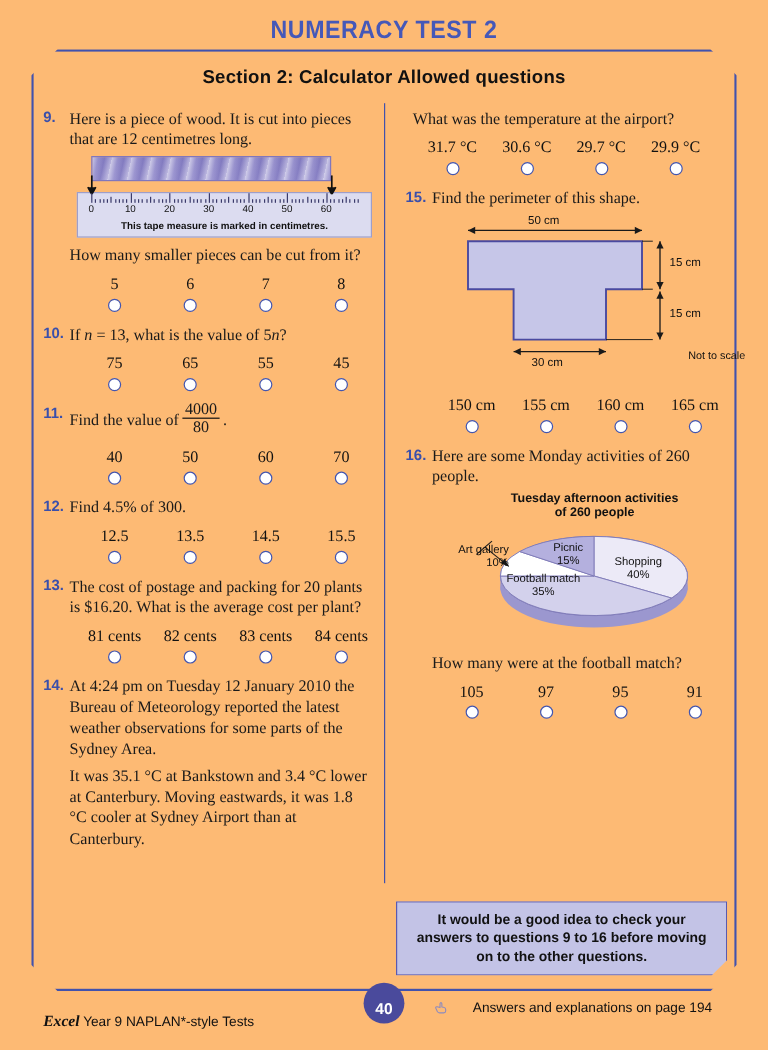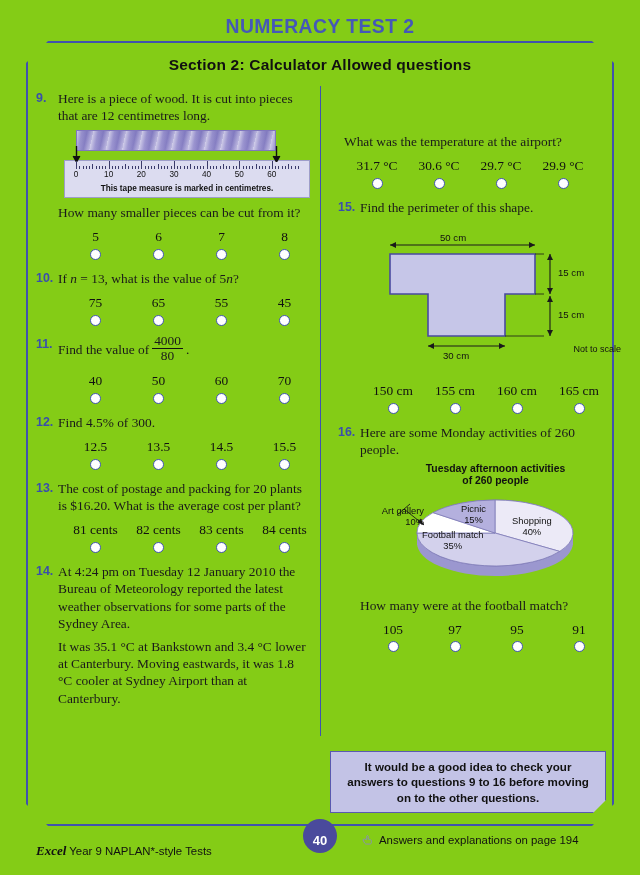--- a/index.html
+++ b/index.html
@@ -5,21 +5,21 @@
   * { box-sizing: border-box; }
   html, body {
     margin: 0; padding: 0;
     width: 640px; height: 875px;
     background: #ffffff;
     font-family: "Liberation Serif", serif;
   }
   #page {
     position: relative;
     width: 640px; height: 875px;
-    background: #84cc16;
+    background: #fdba74;
     overflow: hidden;
   }
 
   
   #test-title {
     position: absolute;
     top: 14px; left: 0; width: 640px;
     text-align: center;
     font-family: "Liberation Sans", sans-serif;
     font-weight: bold;
@@ -155,21 +155,21 @@
   .ruler-nums span { position: absolute; transform: translateX(-50%); }
   #ruler-caption {
     position: absolute; left: 0; top: 54px; width: 246px;
     text-align: center;
     font-family: "Liberation Sans", sans-serif;
     font-size: 8.2px; font-weight: bold; color: #111;
   }
   .arrow-marker { position: absolute; width: 9px; height: 16px; }
 
   
-  #shape-figure { position: relative; width: 255px; height: 128px; margin: 16px 0 2px 8px; text-align: center; }
+  #shape-figure { position: relative; width: 255px; height: 128px; margin: 6px 0 2px 8px; text-align: center; }
   .dim-label {
     position: absolute;
     font-family: "Liberation Sans", sans-serif;
     font-size: 9.6px; color: #111;
     white-space: nowrap;
   }
   #not-to-scale {
     position: absolute; right: 2px; top: 112px;
     font-family: "Liberation Sans", sans-serif;
     font-size: 9px; color: #111;
@@ -229,21 +229,21 @@
     color: #fff;
     font-family: "Liberation Sans", sans-serif;
     font-weight: bold; font-size: 13px;
     display: flex; align-items: center; justify-content: center;
     padding-top: 8px;
   }
   #footer-right {
     position: absolute; left: 361px; top: 7px;
     font-family: "Liberation Sans", sans-serif;
     font-size: 11.4px; color: #111;
-    display: flex; align-items: center; gap: 5px;
+    display: flex; align-items: center; gap: 20px;
   }
   .hand-icon { display: inline-block; width: 13px; height: 13px; color: #8a8ac0; }
 </style>
 </head>
 <body>
 
 <div id="page">
 
   <div id="test-title">NUMERACY TEST 2</div>
 
@@ -483,21 +483,21 @@
         <p class="qtext">At 4:24 pm on Tuesday 12 January 2010 the Bureau of Meteorology reported the latest weather observations for some parts of the Sydney Area.</p>
         <p class="qtext">It was 35.1 °C at Bankstown and 3.4 °C lower at Canterbury. Moving eastwards, it was 1.8 °C cooler at Sydney Airport than at Canterbury.</p>
       </div>
     </div>
 
   </div>
 
   <div id="col-right" class="column">
 
     <div class="qblock">
-      <div class="qbody" style="margin-left:6px;margin-top:43px;">
+      <div class="qbody" style="margin-left:6px;">
         <p class="qtext">What was the temperature at the airport?</p>
         <div class="options right-col">
           <div class="option">
             <div class="option-label">31.7 °C</div>
             <span class="bubble"></span>
           </div>
           <div class="option">
             <div class="option-label">30.6 °C</div>
             <span class="bubble"></span>
           </div>

